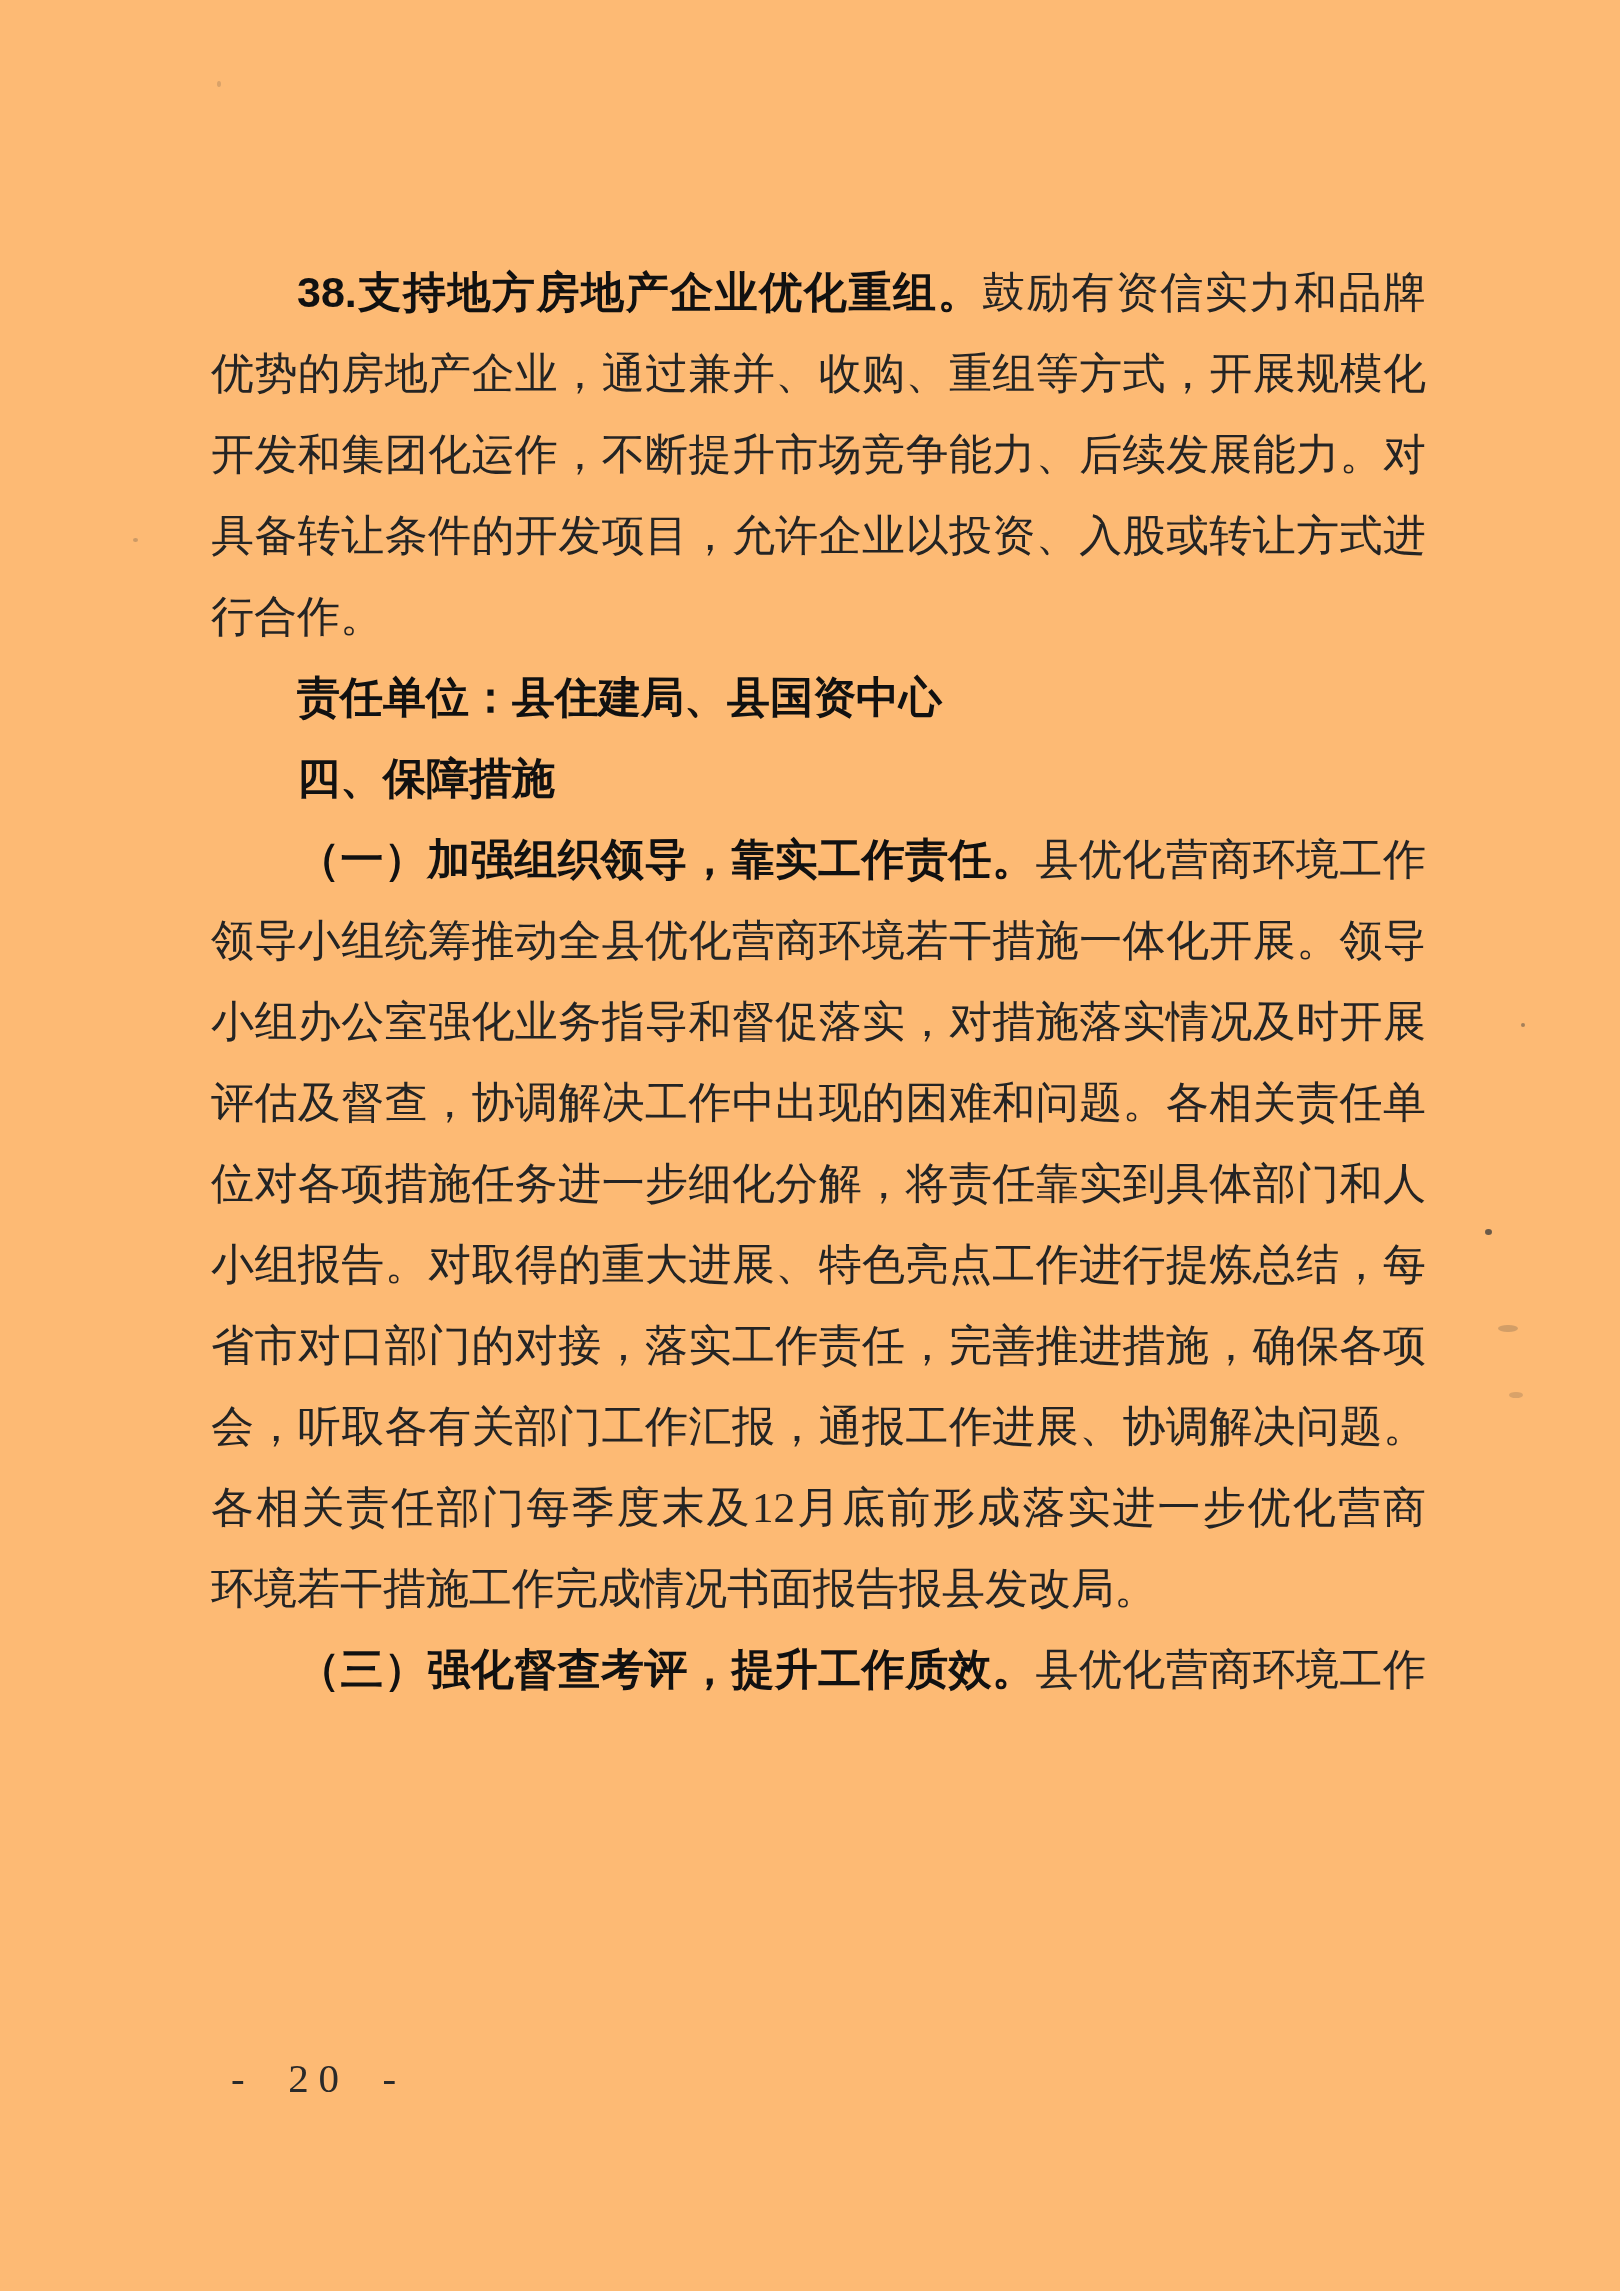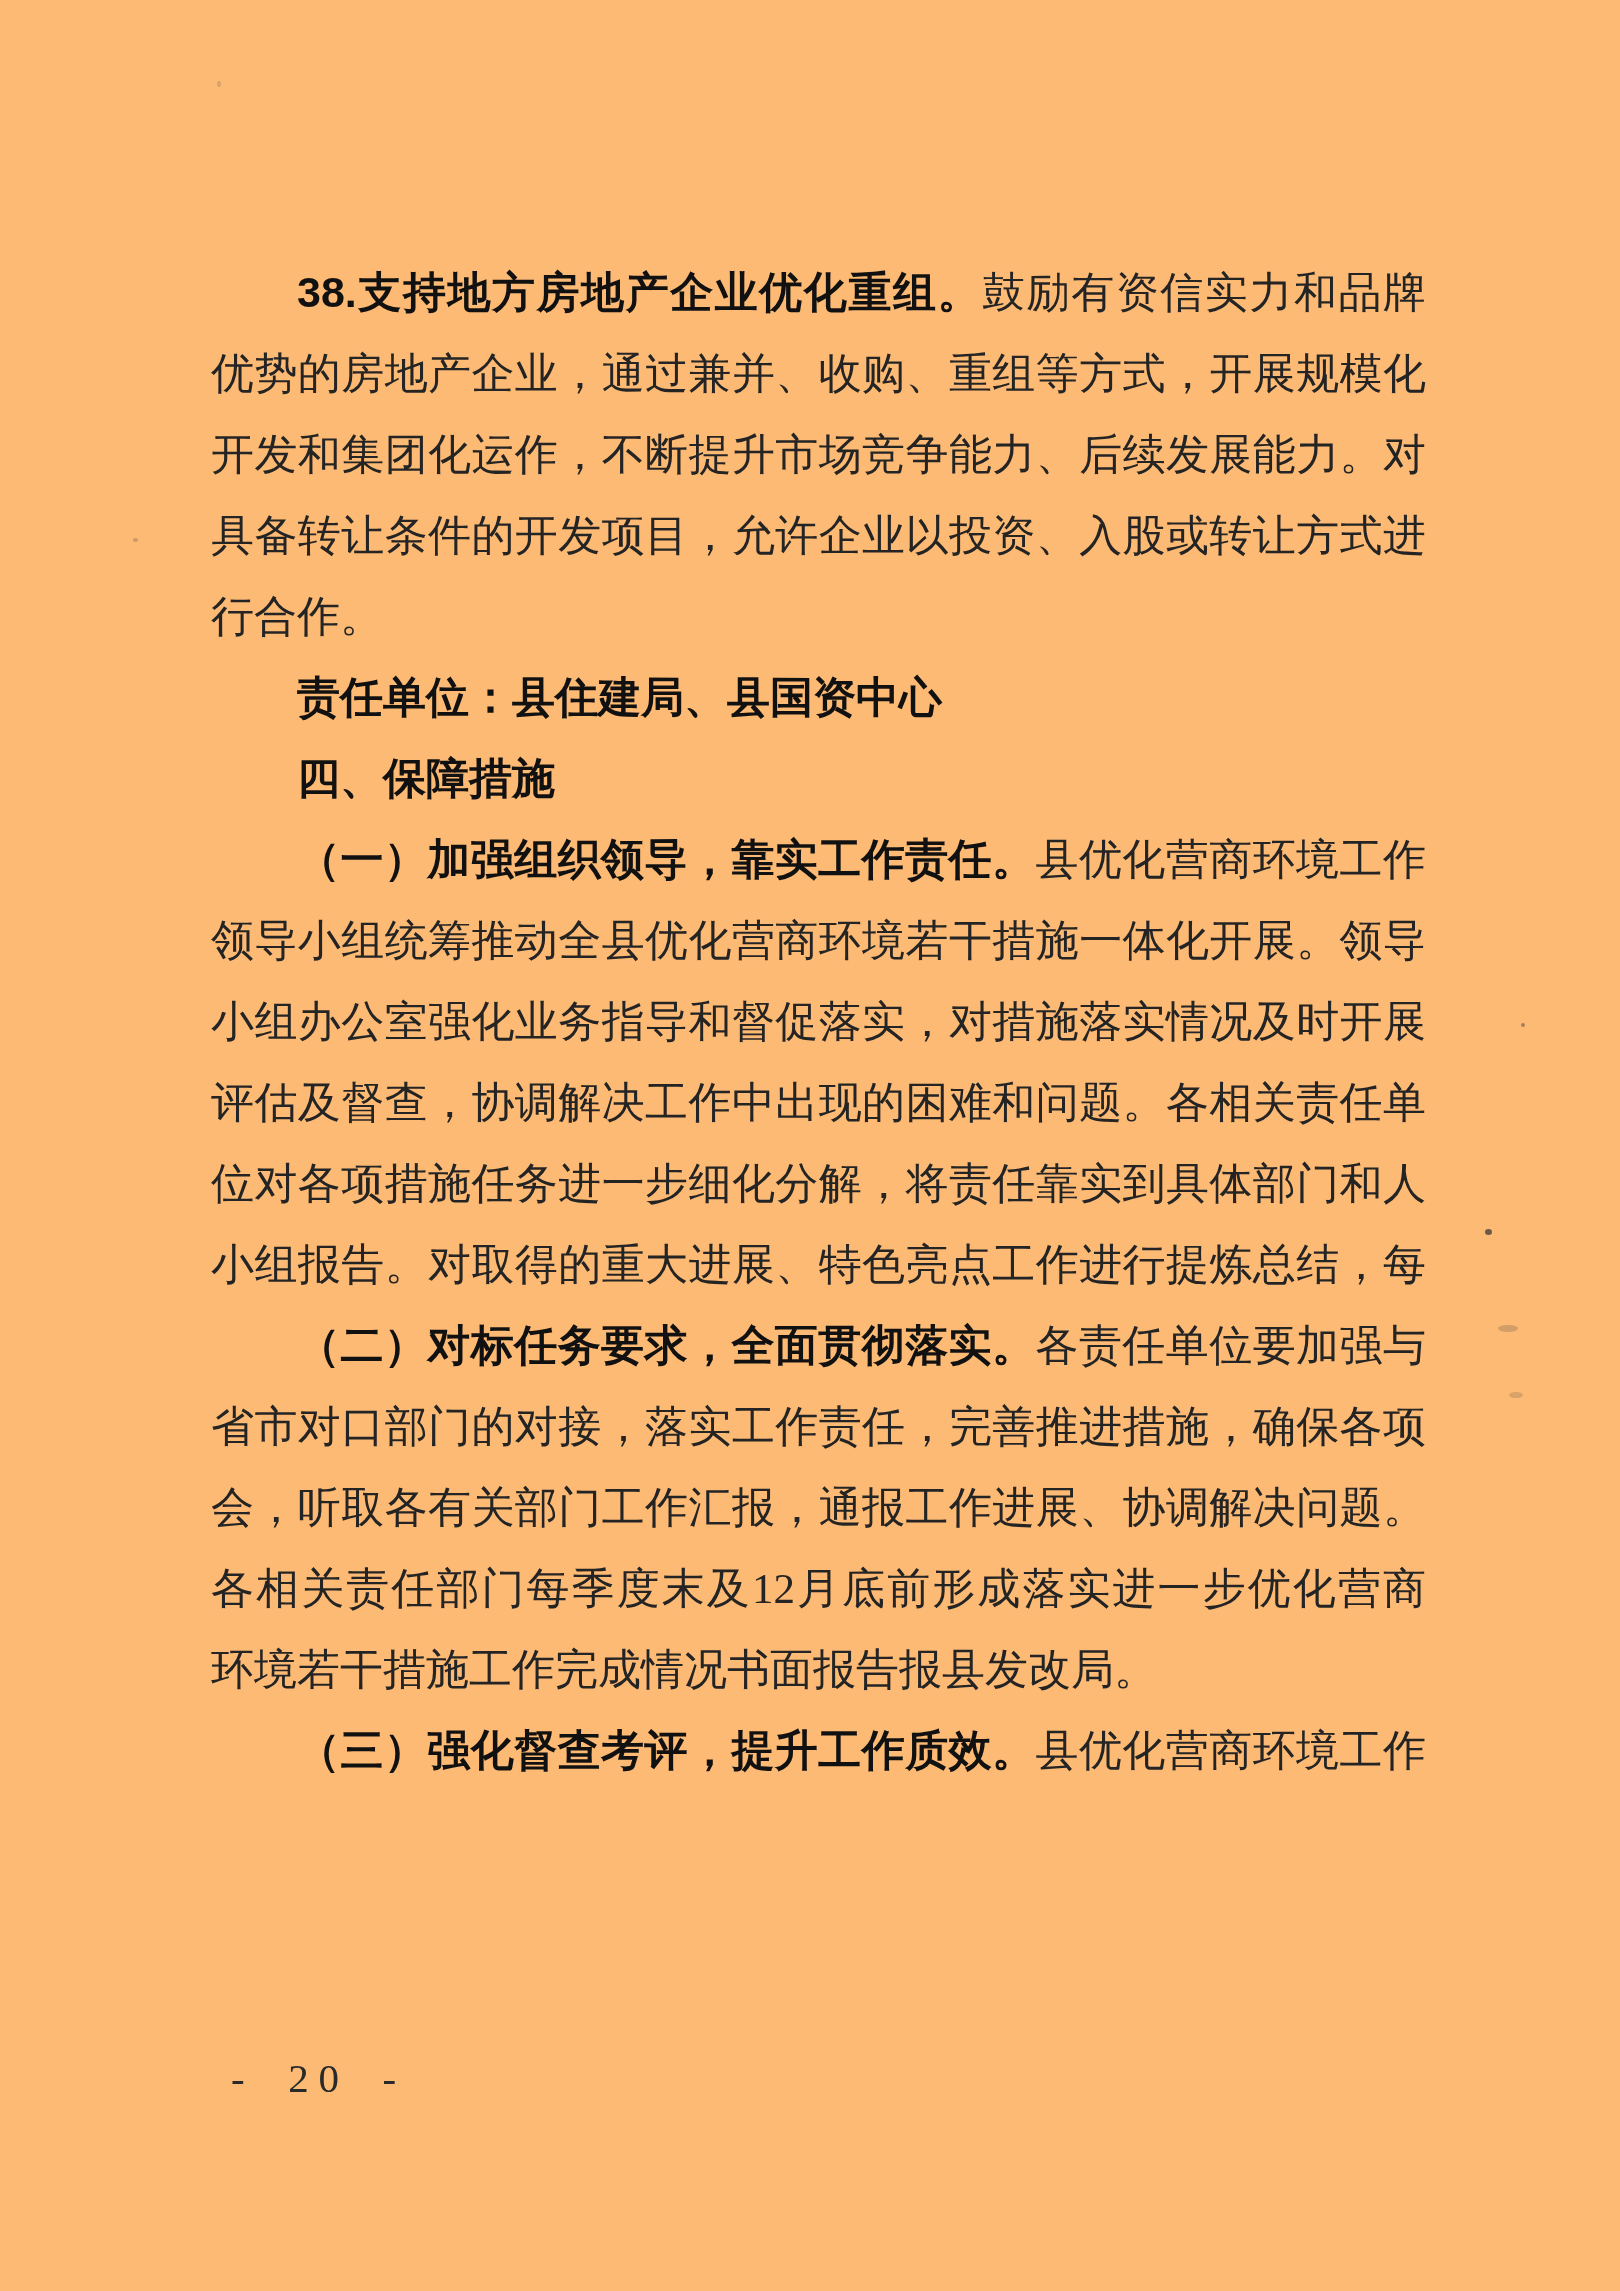--- a/index.html
+++ b/index.html
@@ -57,21 +57,20 @@
       <div class="line just"><span class="seg">具备转让条件的开发项目，允许企业以投资、入股或转让方式进</span></div>
       <div class="line"><span class="seg">行合作。</span></div>
       <div class="line indent"><span class="seg seg-b">责任单位：县住建局、县国资中心</span></div>
       <div class="line indent"><span class="seg seg-b">四、保障措施</span></div>
       <div class="line indent just"><span class="seg seg-b">（一）加强组织领导，靠实工作责任。</span><span class="seg">县优化营商环境工作</span></div>
       <div class="line just"><span class="seg">领导小组统筹推动全县优化营商环境若干措施一体化开展。领导</span></div>
       <div class="line just"><span class="seg">小组办公室强化业务指导和督促落实，对措施落实情况及时开展</span></div>
       <div class="line just"><span class="seg">评估及督查，协调解决工作中出现的困难和问题。各相关责任单</span></div>
       <div class="line just"><span class="seg">位对各项措施任务进一步细化分解，将责任靠实到具体部门和人</span></div>
       <div class="line just"><span class="seg">小组报告。对取得的重大进展、特色亮点工作进行提炼总结，每</span></div>
-      <div class="line indent just"><span class="seg seg-b">（二）对标任务要求，全面贯彻落实。</span><span class="seg">各责任单位要加强与</span></div>
       <div class="line just"><span class="seg">省市对口部门的对接，落实工作责任，完善推进措施，确保各项</span></div>
       <div class="line just"><span class="seg">会，听取各有关部门工作汇报，通报工作进展、协调解决问题。</span></div>
       <div class="line just"><span class="seg">各相关责任部门每季度末及12月底前形成落实进一步优化营商</span></div>
       <div class="line"><span class="seg">环境若干措施工作完成情况书面报告报县发改局。</span></div>
       <div class="line indent just"><span class="seg seg-b">（三）强化督查考评，提升工作质效。</span><span class="seg">县优化营商环境工作</span></div>
     </div>
   <div class="footer">- 20 -</div>
 <div class="speck" style="left: 217px; top: 81px; width: 3.9px; height: 5.9px; opacity: 0.18;"></div>
     <div class="speck" style="left: 133px; top: 538px; width: 4.9px; height: 3.9px; opacity: 0.25;"></div>
     <div class="speck" style="left: 1521px; top: 1023px; width: 3.9px; height: 3.9px; opacity: 0.45;"></div>

